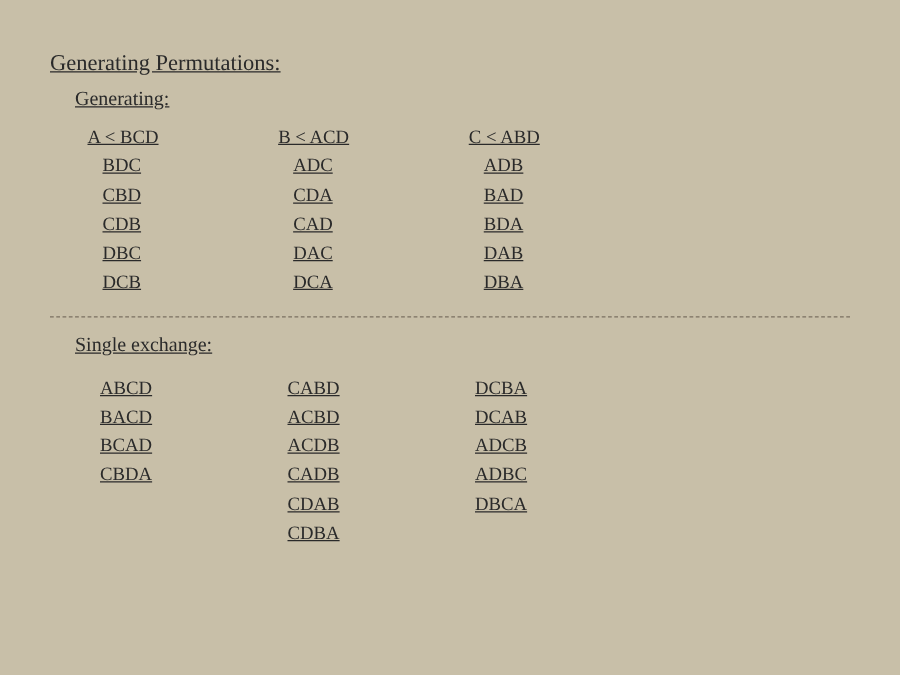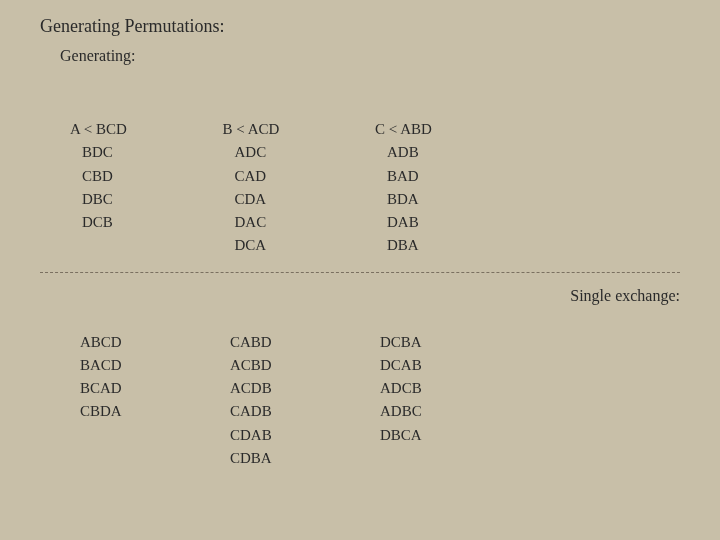--- a/index.html
+++ b/index.html
@@ -6,21 +6,22 @@
     body {
       background-color: #c8bfa8;
       font-family: 'Times New Roman', Times, serif;
       font-size: 15px;
       color: #2a2a2a;
       width: 720px;
       height: 540px;
       overflow: hidden;
     }
     .page {
-      padding: 16px 40px 20px 40px;
+      padding: 40px 40px 20px 40px;
+      text-decoration: underline;
     }
     .main-title {
       font-size: 18px;
       font-weight: normal;
       margin-bottom: 10px;
     }
     .section-title {
       font-size: 16px;
       font-weight: normal;
       margin-left: 20px;
@@ -34,36 +35,34 @@
       margin-bottom: 8px;
     }
     .col {
       display: flex;
       flex-direction: column;
       line-height: 1.55;
     }
     .col-header {
       font-weight: normal;
       margin-bottom: 0;
-      margin-top: 43px;
     }
     .col-item {
       padding-left: 12px;
     }
     .divider {
       border: none;
       border-top: 1px dashed #7a7060;
       margin: 14px 0;
     }
     .section2-title {
       font-size: 16px;
       font-weight: normal;
       margin-left: 20px;
-      margin-bottom: 26px;
-      text-align: right;
+      margin-bottom: 14px;
     }
     .grid-container2 {
       margin-left: 40px;
       display: grid;
       grid-template-columns: 1fr 1fr 1fr 1fr;
       gap: 0;
     }
     .col2 {
       display: flex;
       flex-direction: column;
@@ -77,28 +76,29 @@
 
   <div class="main-title">Generating Permutations:</div>
 
   <div class="section-title">Generating:</div>
 
   <div class="grid-container" id="recursion-grid">
   <div class="col">
         <div class="col-header">A &lt; BCD</div>
         <div class="col-item">BDC</div>
         <div class="col-item">CBD</div>
+        <div class="col-item">CDB</div>
         <div class="col-item">DBC</div>
         <div class="col-item">DCB</div>
       </div>
       <div class="col">
         <div class="col-header">B &lt; ACD</div>
         <div class="col-item">ADC</div>
+        <div class="col-item">CDA</div>
         <div class="col-item">CAD</div>
-        <div class="col-item">CDA</div>
         <div class="col-item">DAC</div>
         <div class="col-item">DCA</div>
       </div>
       <div class="col">
         <div class="col-header">C &lt; ABD</div>
         <div class="col-item">ADB</div>
         <div class="col-item">BAD</div>
         <div class="col-item">BDA</div>
         <div class="col-item">DAB</div>
         <div class="col-item">DBA</div>

